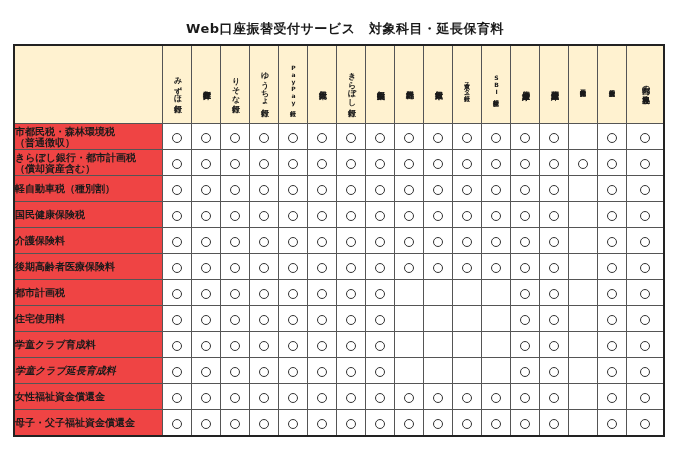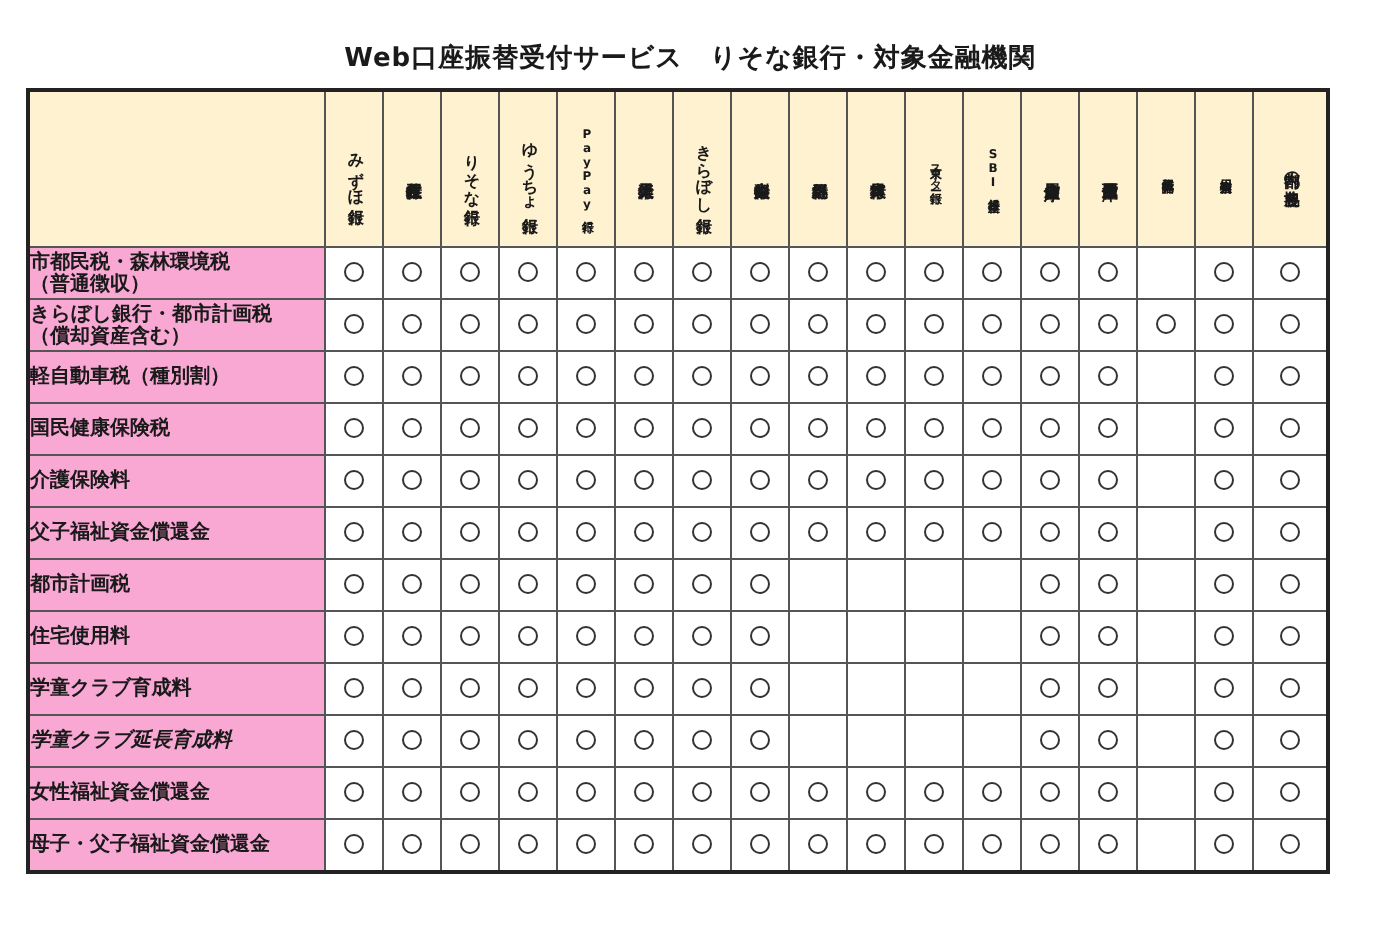--- a/index.html
+++ b/index.html
@@ -9,30 +9,30 @@
              font-size: 13px; font-weight: bold; letter-spacing: 0.5px; }
     table.grid { position: absolute; left: 13px; top: 44px; border-collapse: collapse;
                  border: 2px solid #222; table-layout: fixed; }
     table.grid th, table.grid td { border: 1px solid #555; padding: 0; }
     th.corner { background: #fff2d0; width: 147px; height: 77px; }
     th.bank { background: #fff2d0; width: 28px; height: 77px; vertical-align: middle; }
     th.bank.wide { width: 36px; }
     .vtext { writing-mode: vertical-rl; text-orientation: upright; font-size: 8px;
              font-weight: bold; margin: 0 auto; line-height: 10px; letter-spacing: 0px; }
     .vtext.small { font-size: 6px; line-height: 8px; }
-    td.label { background: #f9a8d4; font-size: 10px; font-weight: bold; height: 25px;
+    td.label { background: #ef4444; font-size: 10px; font-weight: bold; height: 25px;
                padding-left: 2px; line-height: 11px; white-space: nowrap; }
     td.cell { background: #fff; text-align: center; font-size: 13px; color: #333; height: 25px; }
     .circle { display: inline-block; width: 10px; height: 10px; border: 1.6px solid #333;
               border-radius: 50%; box-sizing: border-box; vertical-align: middle; }
   </style>
 </head>
 <body>
 
-<div class="title">Web口座振替受付サービス　りそな銀行・対象金融機関</div>
+<div class="title">Web口座振替受付サービス　対象科目・延長保育料</div>
 
 <table class="grid">
   <thead>
     <tr id="header-row">
       <th class="corner"></th>
     <th class="bank">
           <div class="vtext">みずほ銀行</div>
         </th>
         <th class="bank">
           <div class="vtext">三井住友銀行</div>
@@ -181,21 +181,21 @@
         <td class="cell"><span class="circle"></span></td>
         <td class="cell"><span class="circle"></span></td>
         <td class="cell"><span class="circle"></span></td>
         <td class="cell"><span class="circle"></span></td>
         <td class="cell"><span class="circle"></span></td>
         <td class="cell"></td>
         <td class="cell"><span class="circle"></span></td>
         <td class="cell"><span class="circle"></span></td>
       </tr>
       <tr>
-        <td class="label" style="white-space: pre;">父子福祉資金償還金</td>
+        <td class="label" style="white-space: pre;">後期高齢者医療保険料</td>
         <td class="cell"><span class="circle"></span></td>
         <td class="cell"><span class="circle"></span></td>
         <td class="cell"><span class="circle"></span></td>
         <td class="cell"><span class="circle"></span></td>
         <td class="cell"><span class="circle"></span></td>
         <td class="cell"><span class="circle"></span></td>
         <td class="cell"><span class="circle"></span></td>
         <td class="cell"><span class="circle"></span></td>
         <td class="cell"><span class="circle"></span></td>
         <td class="cell"><span class="circle"></span></td>

